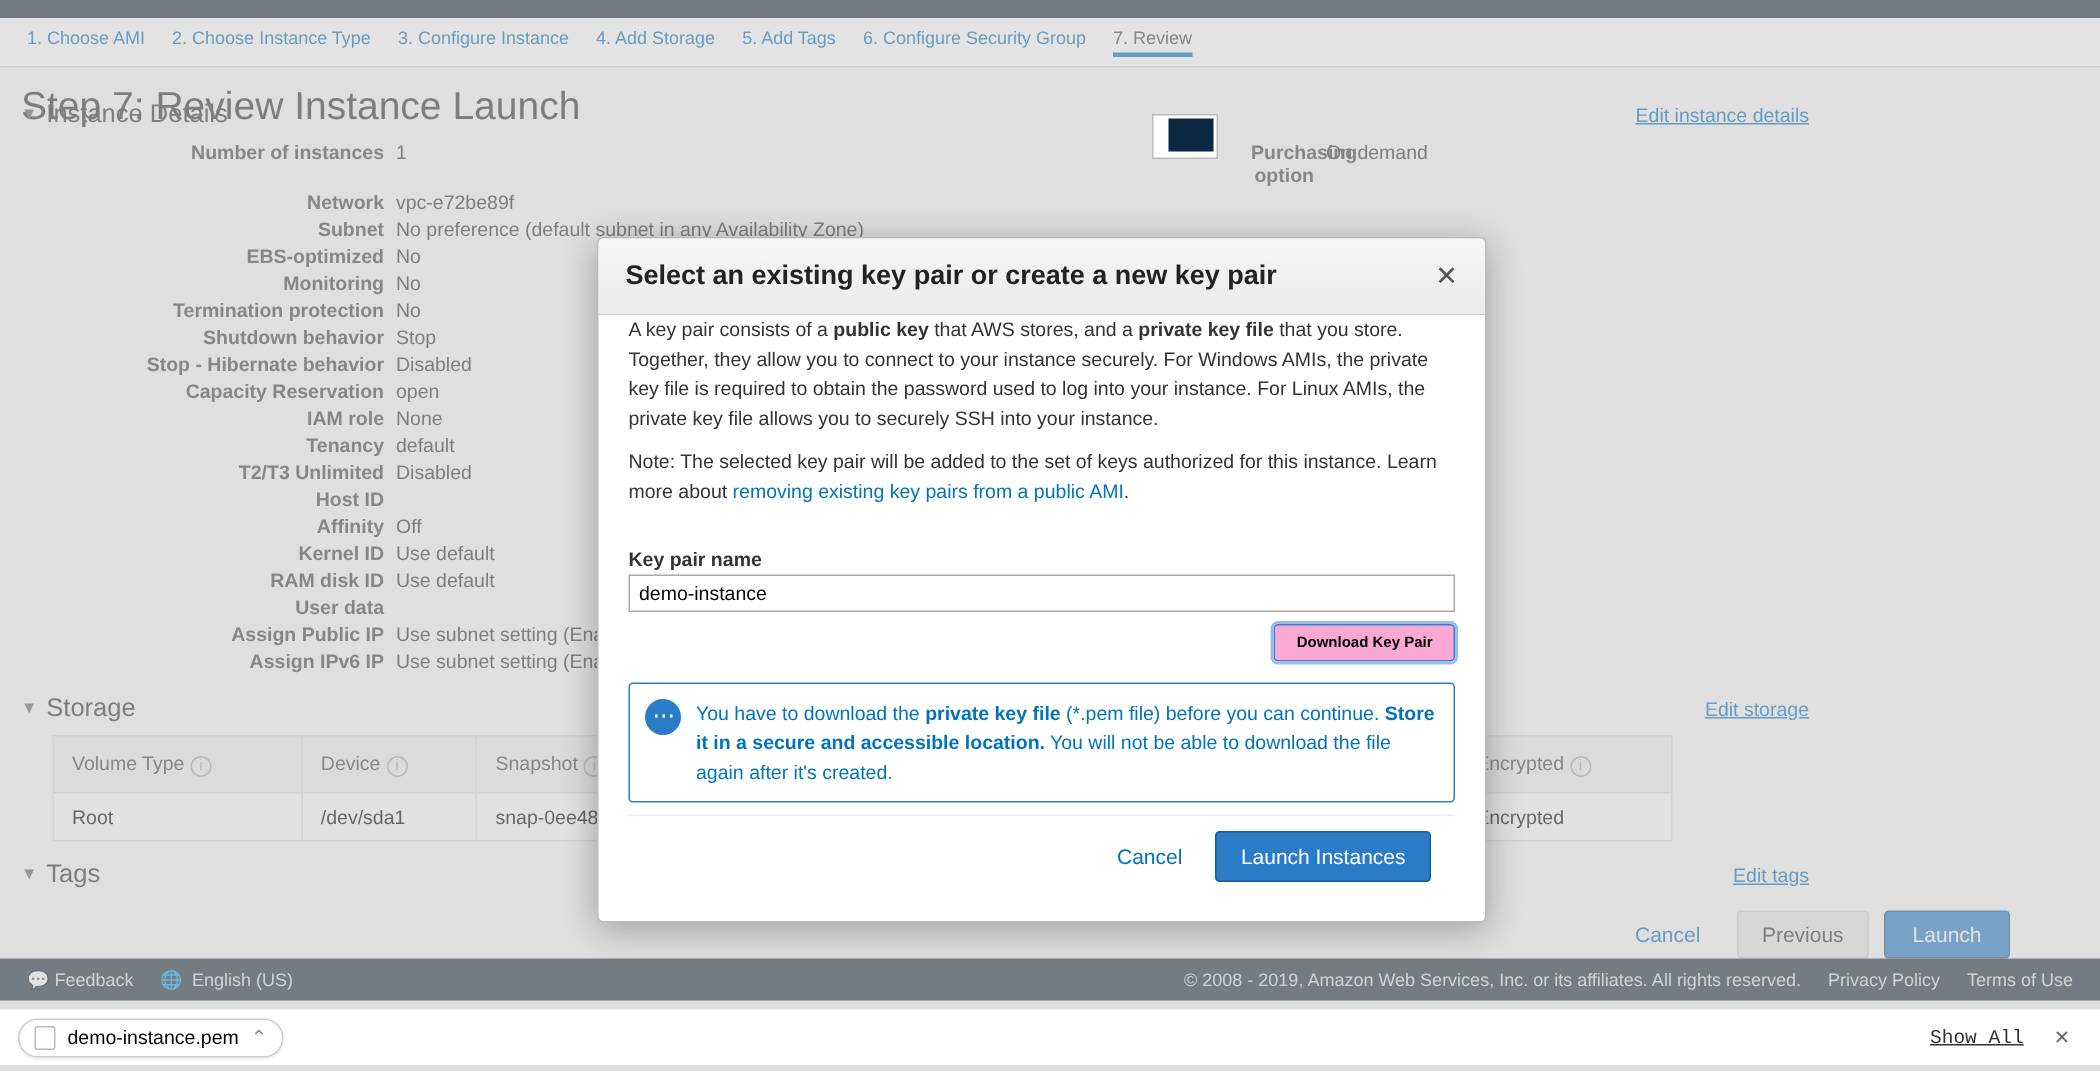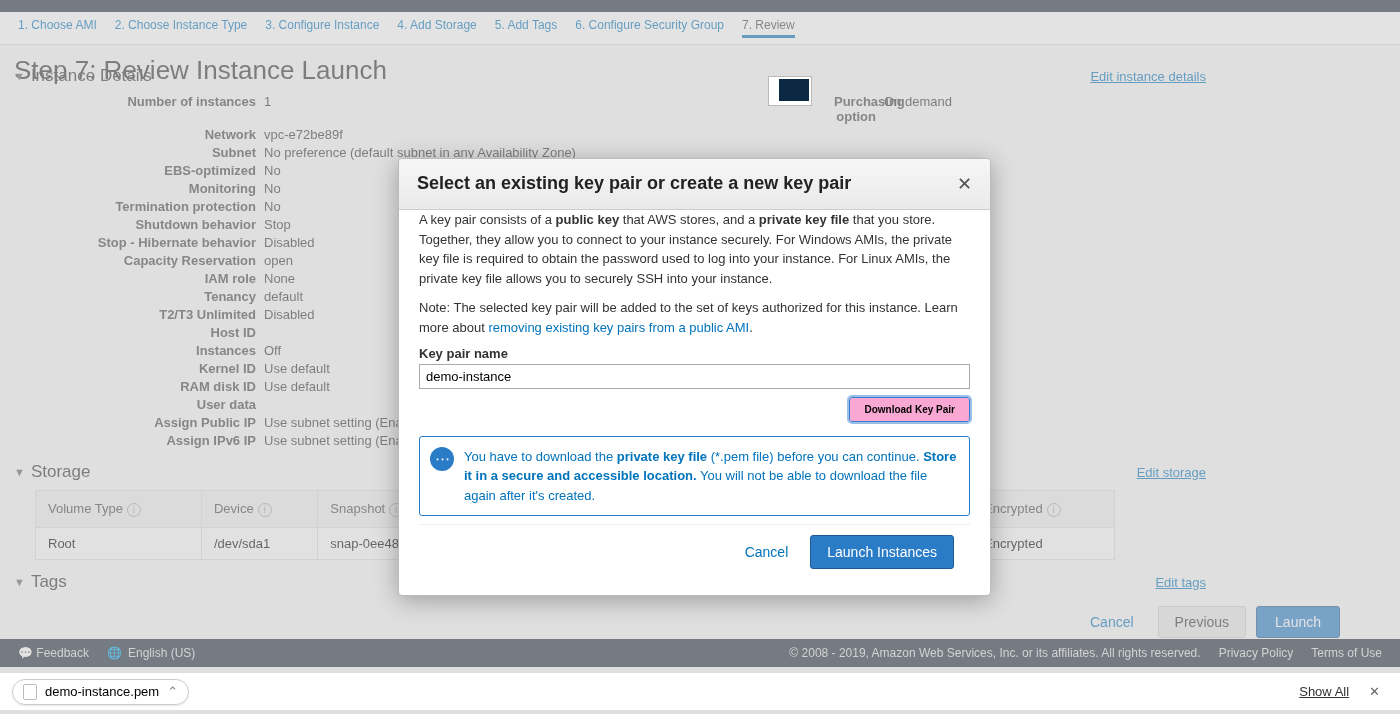--- a/index.html
+++ b/index.html
@@ -33,32 +33,32 @@
 
 .bottom-bar { position:absolute; left:0; right:0; top:639px; height:28px; background:#232f3e; color:#ddd; display:flex; align-items:center; padding:0 18px; font-size:12px;}
 .bottom-bar .globe { margin-left:18px; margin-right:6px;}
 .bottom-bar .right { margin-left:auto; display:flex; gap:18px;}
 .bottom-bar a { color:#ddd; text-decoration:none;}
 
 .dl-bar { position:absolute; left:0; right:0; bottom:4px; height:38px; background:#fff; border-top:1px solid #ddd; display:flex; align-items:center; padding:0 12px; font-size:13px; z-index:20;}
 .dl-chip { border:1px solid #ccc; border-radius:14px; padding:4px 10px; display:flex; align-items:center; gap:8px; box-shadow:0 1px 2px rgba(0,0,0,0.1);}
 .dl-chip .file-icon { width:14px; height:16px; border:1px solid #bbb; border-radius:2px; }
 .dl-bar .spacer { flex:1;}
-.dl-bar .showall { color:#333; margin-right:12px;}
+.dl-bar .showall { color:#333; margin-right:12px;font-family:Liberation Mono, monospace;}
 .dl-bar .close-x { color:#666; cursor:pointer; padding:4px 8px;}
 
 
 .modal { position:absolute; left:398px; top:158px; width:593px; background:#fff; border:1px solid #bbb; border-radius:4px; box-shadow:0 4px 24px rgba(0,0,0,0.3); z-index:10;}
 .modal-header { background:linear-gradient(#f6f6f6,#eaeaea); padding:14px 18px; border-bottom:1px solid #ccc; border-radius:4px 4px 0 0; display:flex; align-items:flex-start;}
 .modal-header h2 { font-size:18px; font-weight:600; color:#222;}
 .modal-header .close { margin-left:auto; font-size:18px; color:#555; cursor:pointer;}
 .modal-body { padding:0 20px 10px; font-size:13px; color:#333; line-height:1.5;}
 .modal-body a { color:#0073bb; text-decoration:none;}
 .modal-body select { width:100%; margin-top:8px; padding:3px 6px; font-size:13px; border:1px solid #aaa; background:#fff;}
-.modal-body label { display:block; font-weight:bold; margin-top:7px; font-size:13px;}
+.modal-body label { display:block; font-weight:bold; margin-top:26px; font-size:13px;}
 .modal-body input[type=text] { width:100%; border:1px solid #aaa; padding:4px 6px; font-size:13px;}
 .dl-row { display:flex; justify-content:flex-end; margin-top:8px;}
 .dl-row button { background:#f9a8d4; border:1px solid #3a7bd5; outline:2px solid #9abfe6; border-radius:3px; padding:6px 14px; font-weight:bold; font-size:10px; cursor:pointer;}
 .info-box { border:1px solid #2b7cc7; border-radius:3px; padding:10px 12px 10px 44px; margin-top:14px; position:relative; font-size:13px; color:#0073bb;}
 .info-box .bubble { position:absolute; left:10px; top:10px; width:24px; height:24px; background:#2b7cc7; border-radius:50%; }
 .info-box .bubble::after { content:"⋯"; color:#fff; position:absolute; left:5px; top:1px; font-size:15px;}
 .modal-footer { padding:10px 16px 16px; display:flex; justify-content:flex-end; gap:12px; border-top:1px solid #eee; margin-top:8px;}
 .modal-footer .cancel { color:#0073bb; background:none; border:none; font-size:14px; cursor:pointer; padding:8px 10px;}
 .modal-footer .launch { background:#2b7cc7; color:#fff; border:1px solid #1f5a93; border-radius:3px; padding:8px 16px; font-size:14px; cursor:pointer;}
 
@@ -134,21 +134,21 @@
     <div></div>
     <div></div>
     <div class="label">T2/T3 Unlimited</div>
     <div class="value">Disabled</div>
     <div></div>
     <div></div>
     <div class="label">Host ID</div>
     <div class="value"></div>
     <div></div>
     <div></div>
-    <div class="label">Instances</div>
+    <div class="label">Affinity</div>
     <div class="value">Off</div>
     <div></div>
     <div></div>
     <div class="label">Kernel ID</div>
     <div class="value">Use default</div>
     <div></div>
     <div></div>
     <div class="label">RAM disk ID</div>
     <div class="value">Use default</div>
     <div></div>

